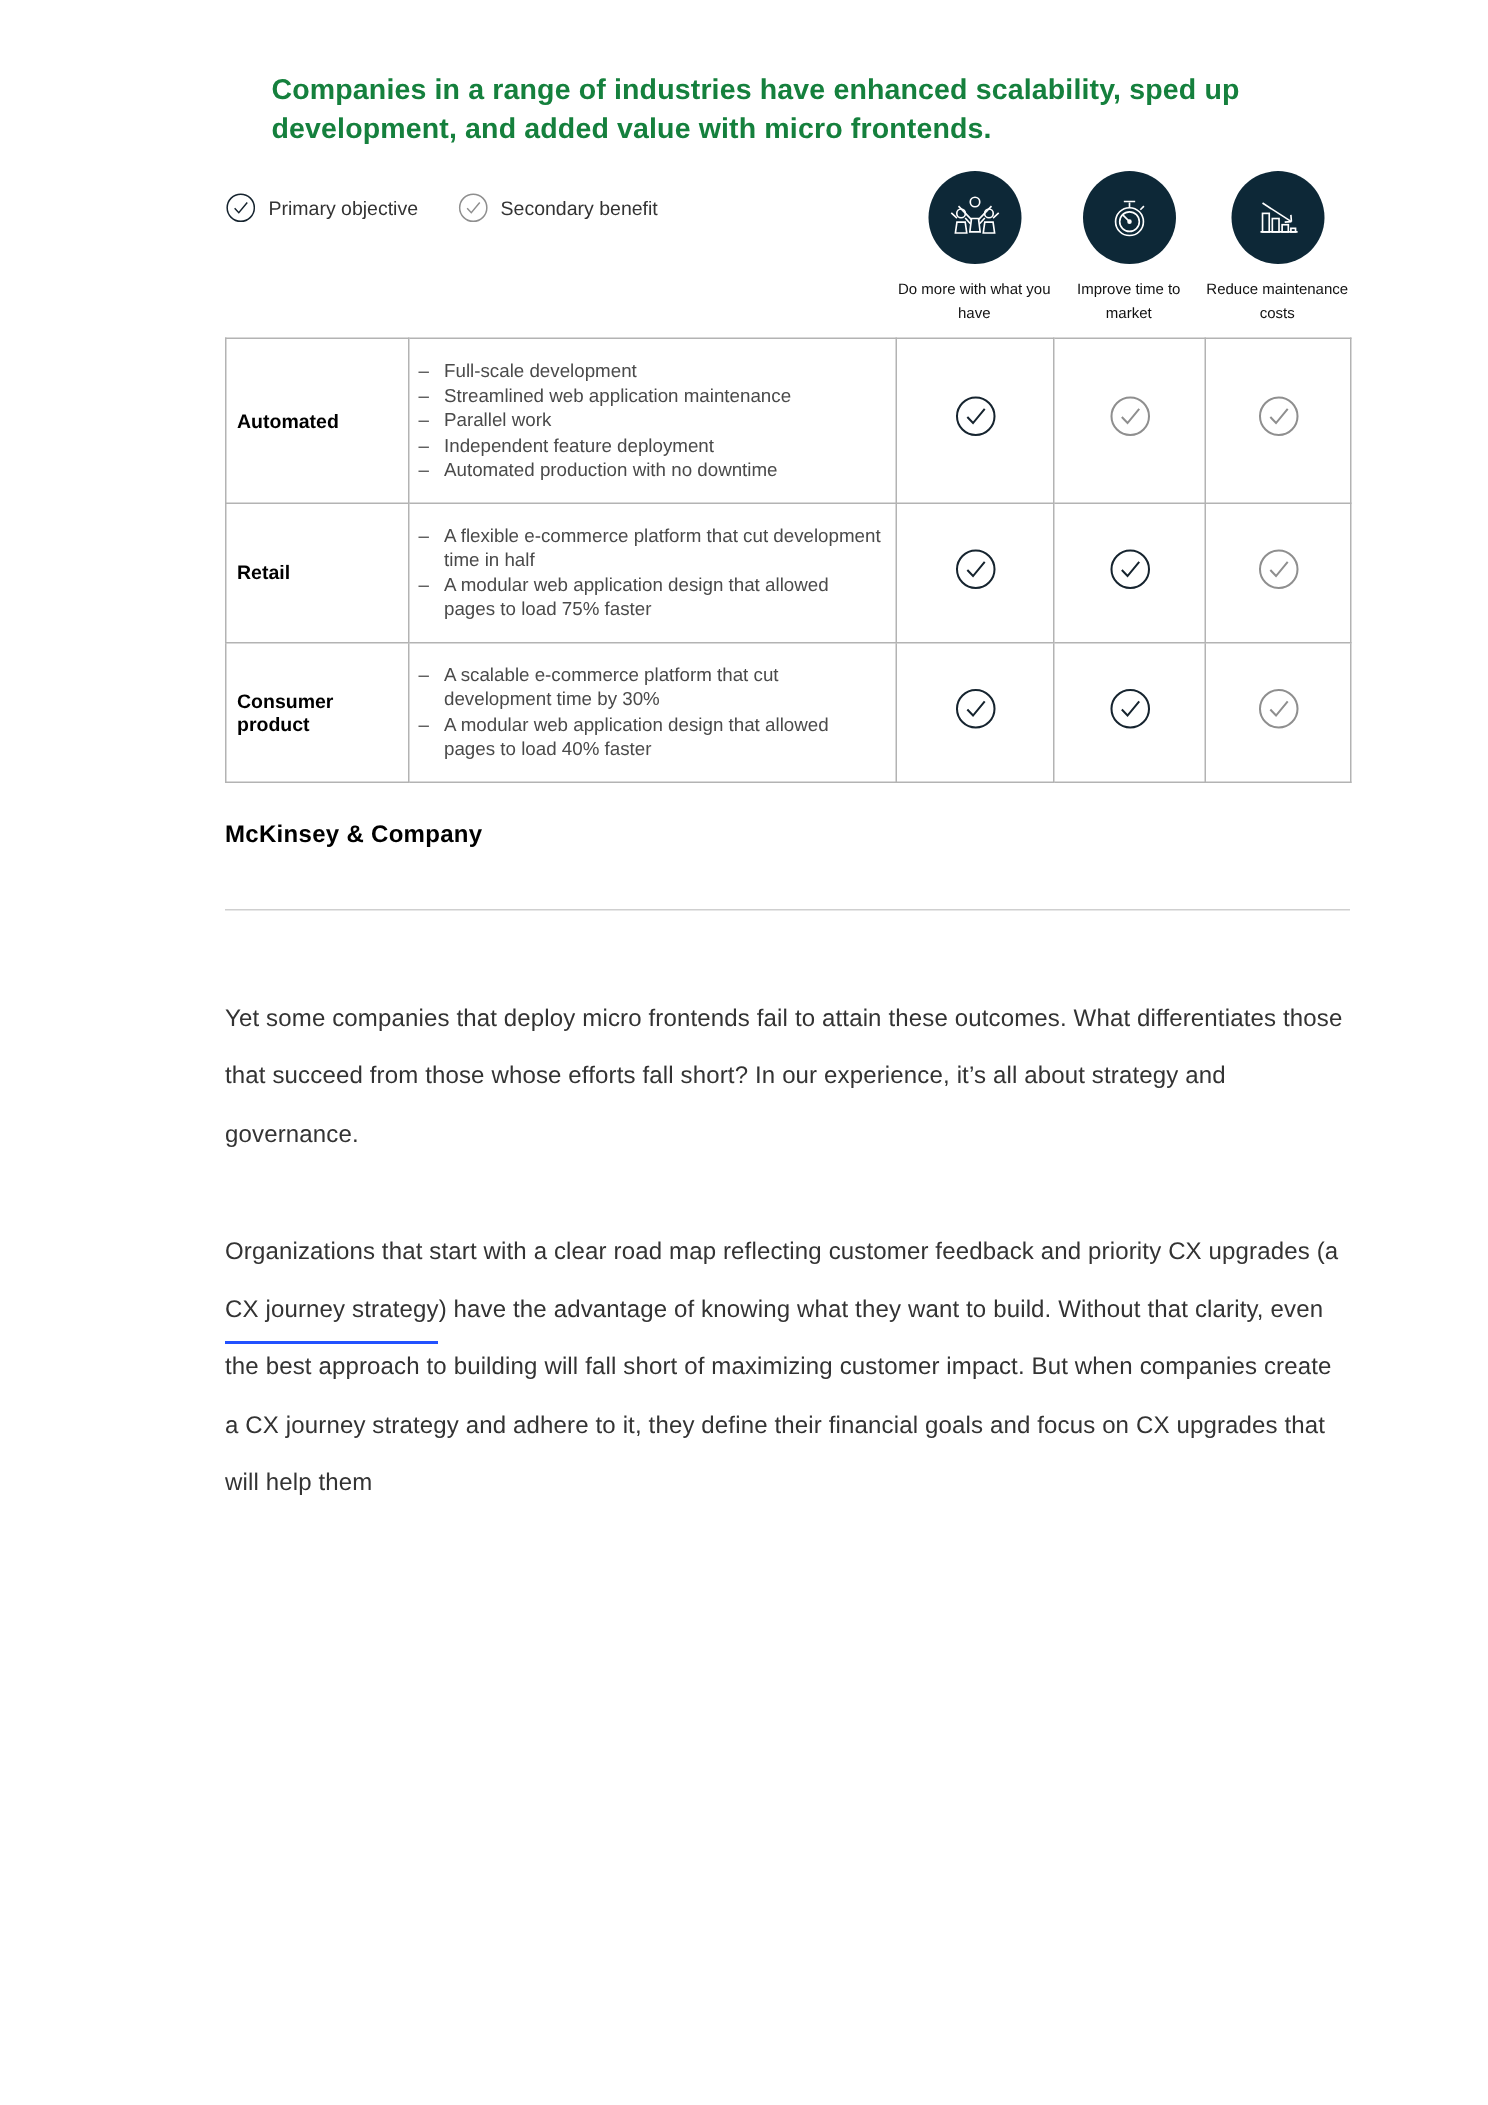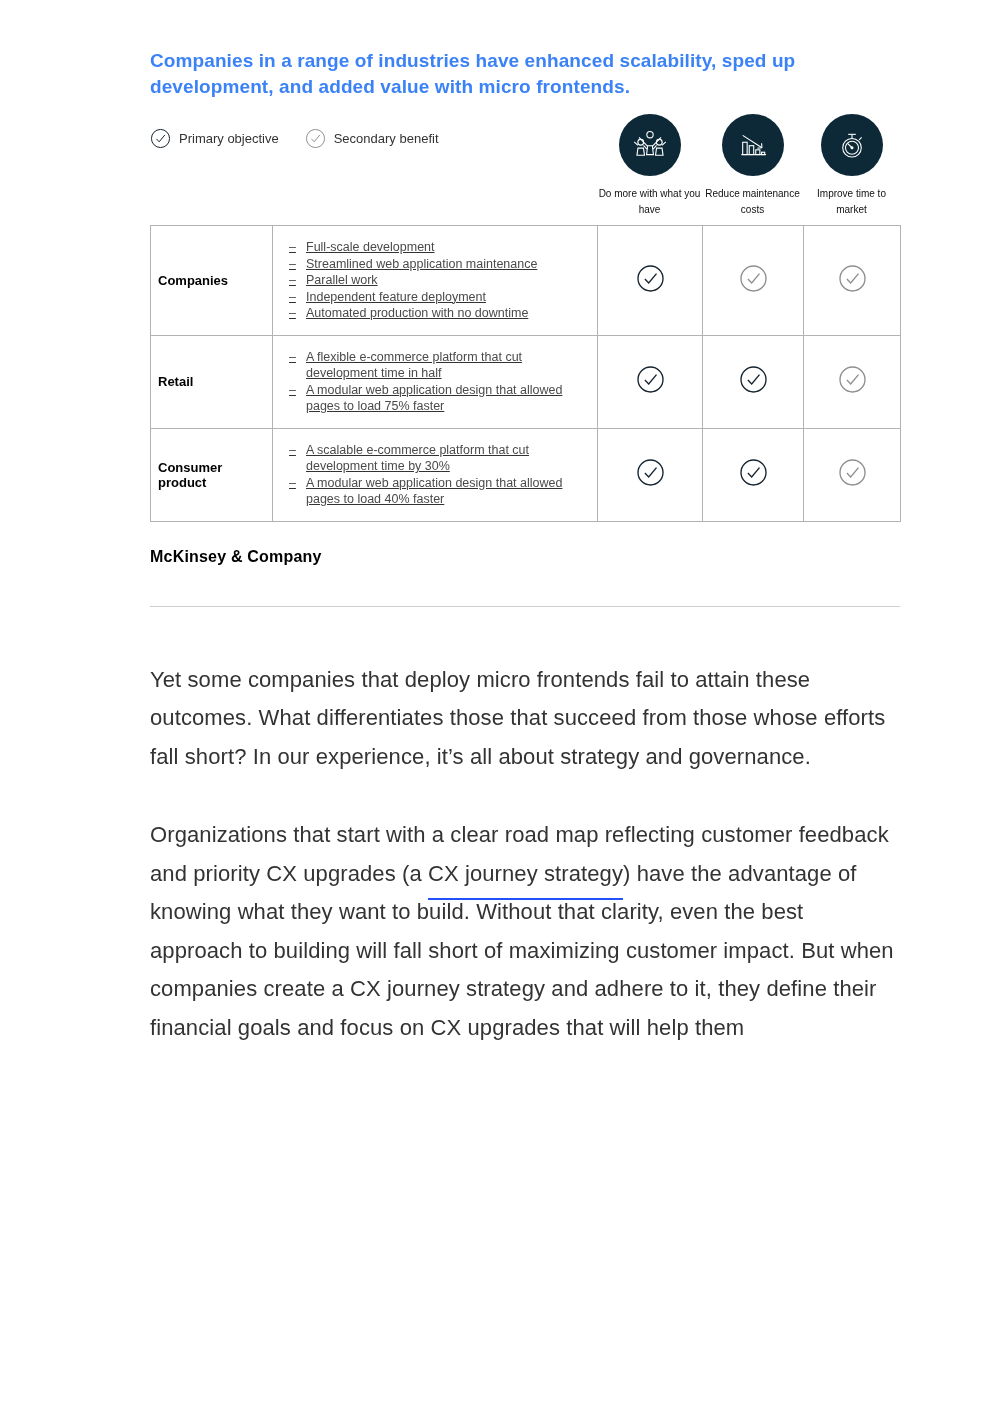--- a/index.html
+++ b/index.html
@@ -8,22 +8,22 @@
     width: 992px; height: 1403px;
     font-family: "Liberation Sans", sans-serif;
     color: #333333;
     position: relative;
     overflow: hidden;
   }
   .page { width: 750px; margin-left: 150px; padding-top: 48px; }
 
   
   .exhibit-title {
-    font-size: 19px; line-height: 26px; font-weight: 700; color: #3b82f6;
-    max-width: 712px; letter-spacing: .1px;
+    font-size: 19px; line-height: 26px; font-weight: 700; color: #15803d;
+    max-width: 712px; letter-spacing: .1px; margin-left: 31px;
   }
   .exhibit-subtitle {
     margin-top: 26px; font-size: 14px; font-weight: 700; color: #000;
   }
   .exhibit-subtitle sup { font-size: 9px; }
 
   .exhibit-header {
     display: grid;
     grid-template-columns: 447px 105px 101px 97px;
     margin-top: 14px;
@@ -45,40 +45,40 @@
     margin-top: 10px; font-size: 10px; line-height: 15.5px; font-weight: 500; color: #111;
   }
 
   
   table.industry-table {
     margin-top: 8px;
     border-collapse: collapse; table-layout: fixed; width: 750px;
   }
   table.industry-table td { border: 1px solid #b3b3b3; vertical-align: middle; }
   td.industry { font-size: 13px; font-weight: 700; color: #000; padding: 6px 4px 6px 7px; }
-  td.bullets-cell { padding: 13px 8px 13px 14px; text-decoration: underline; }
+  td.bullets-cell { padding: 13px 8px 13px 4px; }
   .bullet { display: flex; font-size: 12.5px; line-height: 16.5px; color: #4a4a4a; }
   .bullet .dash { width: 19px; flex: 0 0 19px; text-align: left; padding-left: 2px; }
   .bullet .dash::before { content: "–"; }
   .bullet .btxt { flex: 1; }
   td.check-cell { text-align: center; }
   .cellcheck { display: inline-block; width: 29px; height: 29px; }
   .cellcheck svg { width: 29px; height: 29px; display: block; }
   .cellcheck[data-variant="primary"] { color: #16242f; }
   .cellcheck[data-variant="secondary"] { color: #8f8f8f; }
 
   .footnote { margin-top: 26px; font-size: 10.5px; color: #333; }
   .footnote sup { font-size: 7.5px; }
   .source { margin-top: 26px; font-size: 16px; font-weight: 700; color: #000; letter-spacing: .2px; }
 
   .divider { margin-top: 40px; border: none; border-top: 1px solid #cfcfcf; width: 750px; }
 
   
   .body-par {
-    margin-top: 54px; font-size: 22px; line-height: 38.5px; color: #333;
+    margin-top: 54px; font-size: 16px; line-height: 38.5px; color: #333;
     width: 750px; letter-spacing: .1px;
   }
   .section-heading {
     margin-top: 72px;
     font-family: "Liberation Serif", serif;
     font-weight: 700; font-size: 41px; line-height: 52px; color: #000;
     width: 740px;
   }
   .body-par2 { margin-top: 40px; }
   a.inline-link {
@@ -134,59 +134,59 @@
             <path d="M13 47 L14.5 36.5 H22.5 L24 47 Z"></path>
             <path d="M40 47 L41.5 36.5 H49.5 L51 47 Z"></path>
           </svg>
         </div>
         <div class="col-label">Do more with what you have</div>
       </div>
 
       <div class="col-head">
         <div class="icon-circle">
           <svg viewBox="0 0 64 64" fill="none" stroke="#ffffff" stroke-width="1.6">
+            <circle cx="32" cy="36" r="13.5"></circle>
+            <circle cx="32" cy="36" r="9.5"></circle>
+            <path d="M32 22.5 V17.5"></path>
+            <path d="M26.5 16.5 H37.5"></path>
+            <path d="M42.5 24.5 L46 21"></path>
+            <path d="M32 36 L25.5 29.5"></path>
+            <circle cx="32" cy="36" r="1.4" fill="#ffffff"></circle>
+          </svg>
+        </div>
+        <div class="col-label">Improve time to market</div>
+      </div>
+
+      <div class="col-head">
+        <div class="icon-circle">
+          <svg viewBox="0 0 64 64" fill="none" stroke="#ffffff" stroke-width="1.6">
             <rect x="17" y="28" width="6.5" height="18"></rect>
             <rect x="26.5" y="33" width="6.5" height="13"></rect>
             <rect x="36" y="39" width="6" height="7"></rect>
             <rect x="44.5" y="42.5" width="4.5" height="3.5"></rect>
             <path d="M17 18 L45 36"></path>
             <path d="M45 36 L44.5 29.5 M45 36 L38.5 36.5"></path>
             <path d="M15 46 H51"></path>
           </svg>
         </div>
         <div class="col-label">Reduce maintenance costs</div>
-      </div>
-
-      <div class="col-head">
-        <div class="icon-circle">
-          <svg viewBox="0 0 64 64" fill="none" stroke="#ffffff" stroke-width="1.6">
-            <circle cx="32" cy="36" r="13.5"></circle>
-            <circle cx="32" cy="36" r="9.5"></circle>
-            <path d="M32 22.5 V17.5"></path>
-            <path d="M26.5 16.5 H37.5"></path>
-            <path d="M42.5 24.5 L46 21"></path>
-            <path d="M32 36 L25.5 29.5"></path>
-            <circle cx="32" cy="36" r="1.4" fill="#ffffff"></circle>
-          </svg>
-        </div>
-        <div class="col-label">Improve time to market</div>
       </div>
     </div>
 
     <table class="industry-table">
       <colgroup>
           <col style="width:122px">
           <col style="width:325px">
           <col style="width:105px">
           <col style="width:101px">
           <col style="width:97px">
         </colgroup>
       <tbody>
         <tr>
-          <td class="industry">Companies</td>
+          <td class="industry">Automated</td>
           <td class="bullets-cell">
             <div class="bullet">
                 <span class="dash"></span>
                 <span class="btxt">Full-scale development</span>
               </div>
             <div class="bullet">
                 <span class="dash"></span>
                 <span class="btxt">Streamlined web application maintenance</span>
               </div>
             <div class="bullet">

